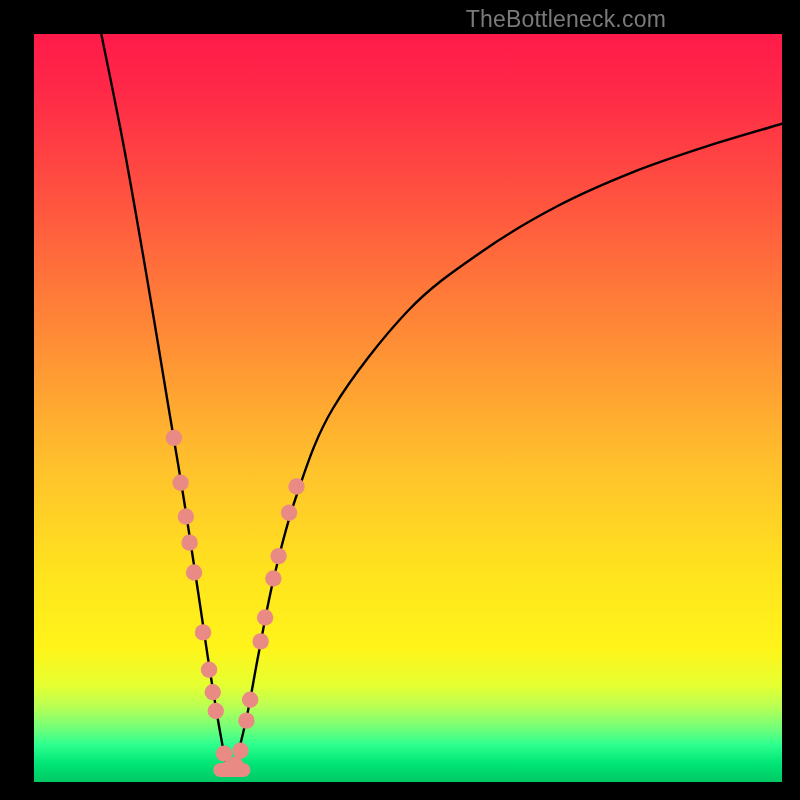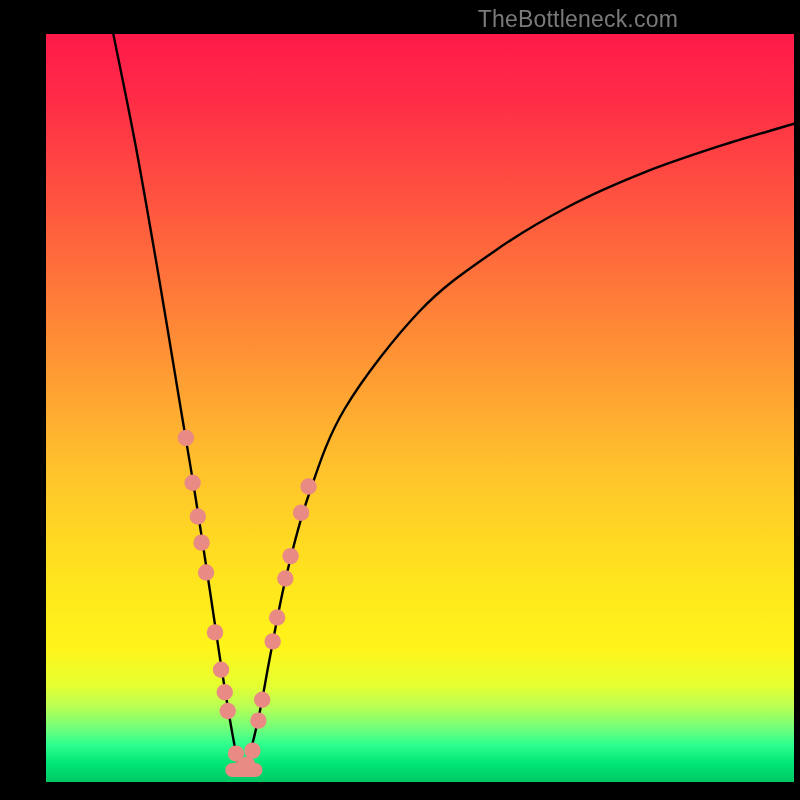--- a/index.html
+++ b/index.html
@@ -11,21 +11,20 @@
     overflow: hidden;
     font-family: Arial, Helvetica, sans-serif;
   }
   .frame {
     position: absolute;
     left: 0;
     top: 0;
     width: 680px;
     height: 800px;
     background: #000;
-    margin-left: 12px;
   }
   .plot {
     position: absolute;
     left: 34px;
     top: 34px;
     width: 748px;
     height: 748px;
     background: linear-gradient(to bottom,
       #ff1a4a 0%,
       #ff2a47 8%,

